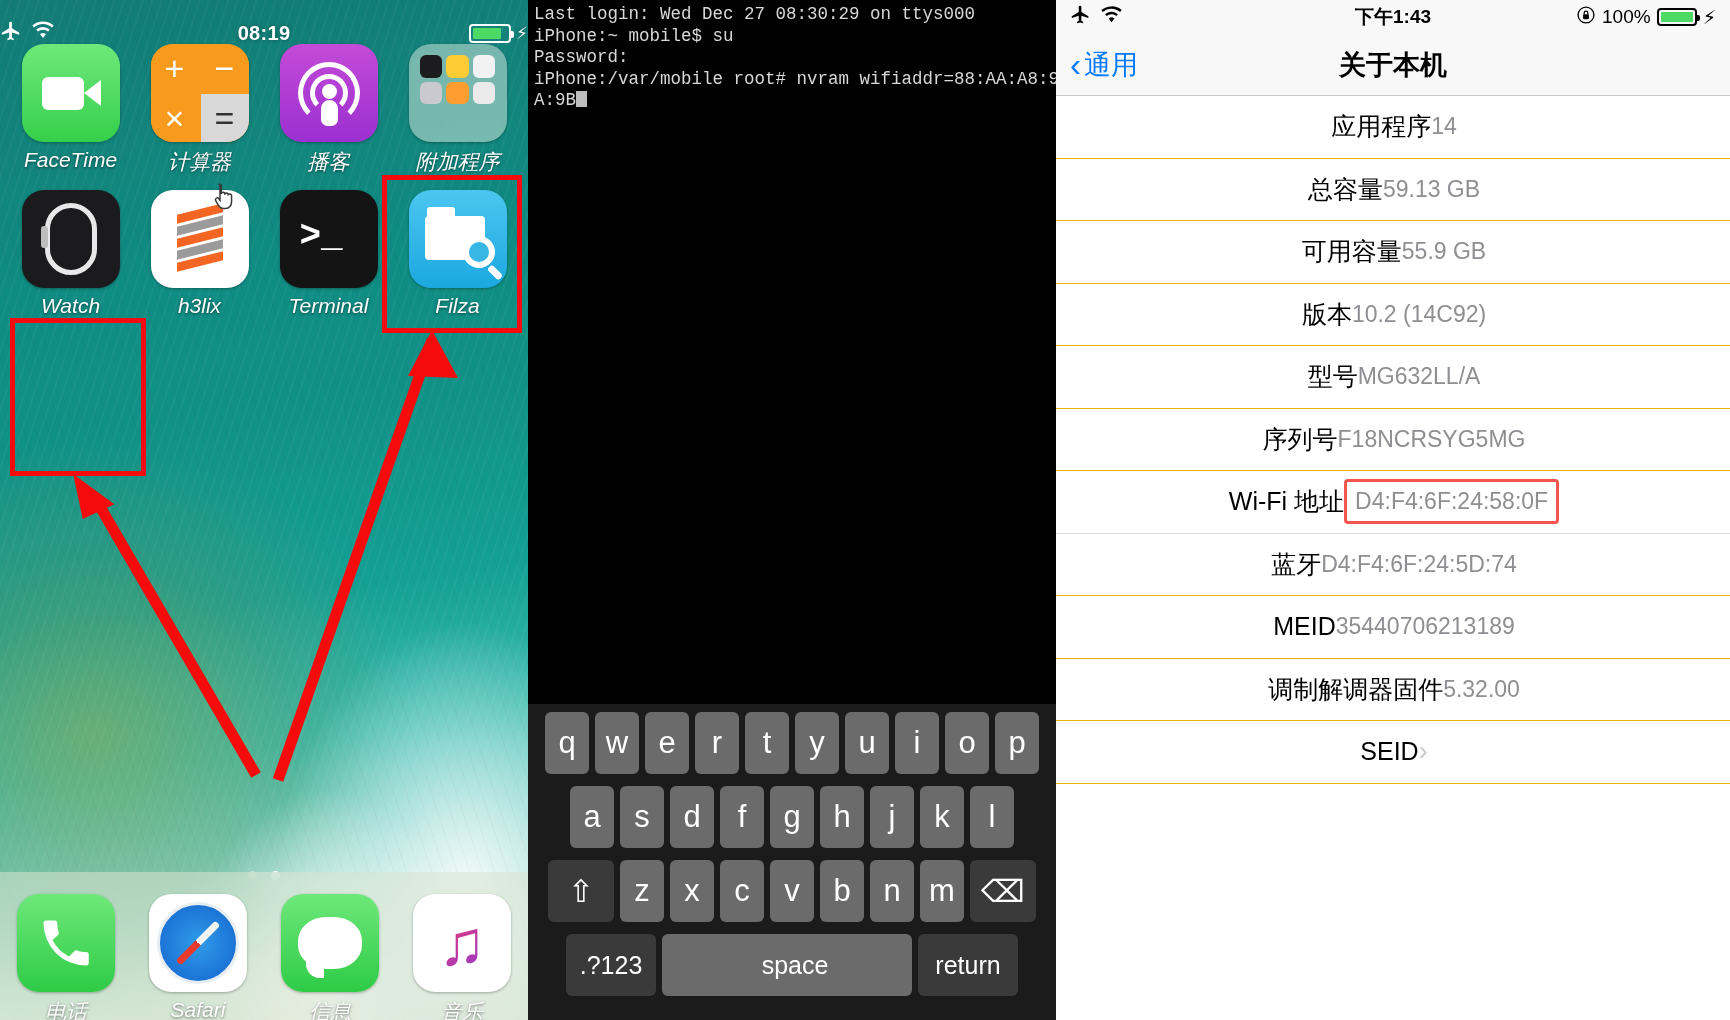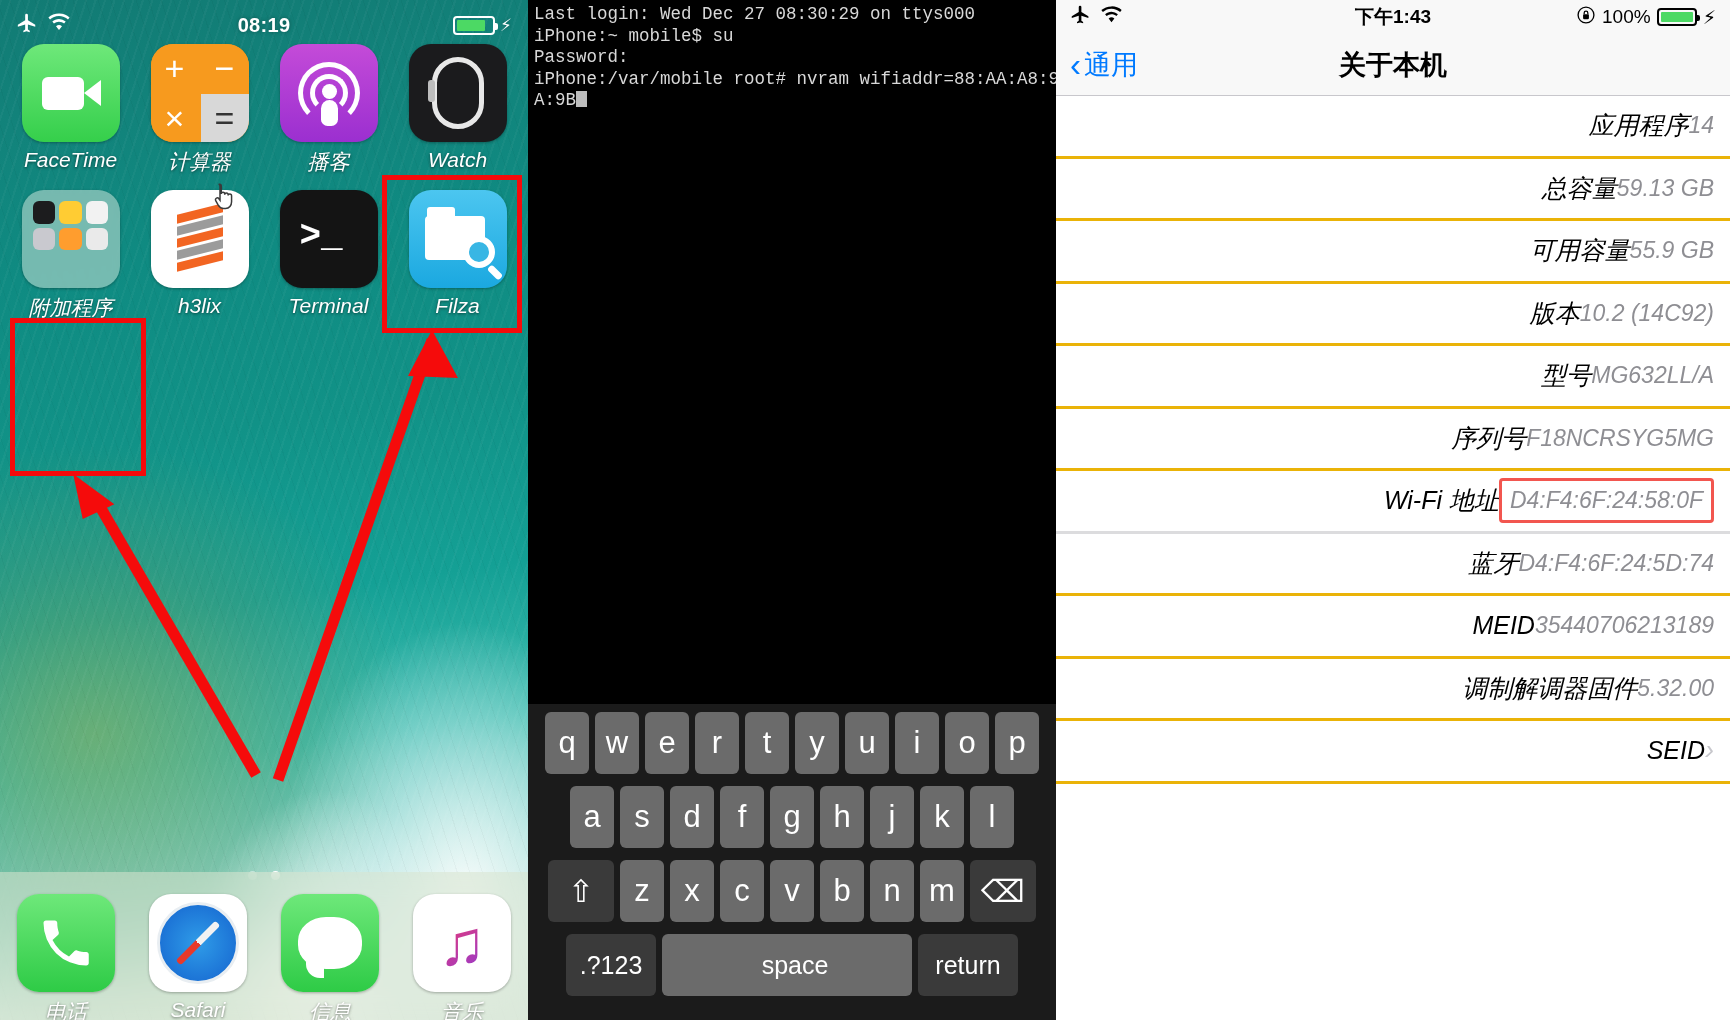--- a/index.html
+++ b/index.html
@@ -34,22 +34,22 @@
         #dfeadb 100%);
   }
   .wallpaper::after{
     content:"";position:absolute;inset:0;
     background:
       repeating-linear-gradient(108deg, rgba(255,255,255,0.045) 0 2px, rgba(255,255,255,0) 2px 9px),
       repeating-linear-gradient(72deg, rgba(0,0,0,0.035) 0 1px, rgba(0,0,0,0) 1px 12px);
     opacity:.85;
   }
   .statusbar-home {
-    position: absolute; top: 8px; left: 0; right: 0; height: 34px;
-    display: flex; align-items: center; padding: 0 16px;
+    position: absolute; top: 16px; left: 0; right: 0; height: 34px;
+    display: flex; align-items: center; padding: 0 0;
     color: #fff; font-size: 19px; font-weight: bold;
     text-shadow: 0 0 4px rgba(0,0,0,.35);
     z-index: 5;
   }
   .sb-left { display: flex; align-items: center; gap: 9px; }
   .sb-center { position:absolute; left:0; right:0; text-align:center; font-size:20px; font-weight:bold; letter-spacing:.3px; }
   .sb-right { margin-left: auto; display: flex; align-items: center; gap: 5px; position:relative; z-index:2;}
   .batt {
     width: 42px; height: 19px; border: 2px solid #fff; border-radius: 4px;
     position: relative; padding: 2px;
@@ -191,22 +191,22 @@
   .batt-d::after{content:"";position:absolute;right:-5px;top:5px;width:3px;height:6px;background:#000;border-radius:0 2px 2px 0;}
   .navbar{
     height:62px;background:#f8f8f8;display:flex;align-items:center;
     border-bottom:1px solid #c8c7cc;position:relative;padding:0 14px;
   }
   .nav-back{display:flex;align-items:center;color:#007aff;font-size:27px;gap:3px;}
   .nav-back .chev{font-size:33px;line-height:1;font-weight:300;}
   .nav-title{position:absolute;left:0;right:0;text-align:center;font-size:27px;font-weight:bold;color:#000;}
   .rows{}
   .row{
-    height:62.5px;display:flex;align-items:center;justify-content:flex-end;
-    padding:0 16px 0 18px;border-bottom:3px solid #eab308;position:relative;font-style:italic;
+    height:62.5px;display:flex;align-items:center;justify-content:center;
+    padding:0 16px 0 18px;border-bottom:1px solid #eab308;position:relative;
   }
   .row .k{font-size:25px;color:#000;}
   .row .v{font-size:23px;color:#8e8e93;}
   .row .chevr{font-size:27px;color:#c7c7cc;}
   .row.hl .v{border:3px solid #f2564f;border-radius:4px;padding:6px 8px;}
   .row.hl{border-bottom-color:#dcdcde;}
 </style>
 </head>
 <body>
 
@@ -263,39 +263,39 @@
               <div class="ring r1"></div>
               <div class="ring r2"></div>
               <div class="head"></div>
               <div class="body"></div>
             </div>
         </div>
         <div class="lbl">播客</div>
       </div>
 
       <div class="app">
-        <div class="ic ic-watch">
-            <div class="band"></div>
-          </div>
-        <div class="lbl">Watch</div>
-      </div>
-
-      <div class="app">
         <div class="ic ic-folder">
           <span style="background:#1c1c1e"></span>
             <span style="background:#ffcc33"></span>
             <span style="background:#f2f2f2"></span>
           <span style="background:#c9c9cf"></span>
             <span style="background:#ff9d2e"></span>
             <span style="background:#eaeaea"></span>
           <span></span>
             <span></span>
             <span></span>
         </div>
         <div class="lbl">附加程序</div>
+      </div>
+
+      <div class="app">
+        <div class="ic ic-watch">
+            <div class="band"></div>
+          </div>
+        <div class="lbl">Watch</div>
       </div>
 
       <div class="app">
         <div class="ic ic-h3lix">
           <div class="z">
             <i style="top:0;background:#f26522"></i>
             <i style="top:12px;background:#9b9b9b"></i>
             <i style="top:24px;background:#f26522"></i>
             <i style="top:36px;background:#9b9b9b"></i>
             <i style="top:48px;background:#f26522"></i>

